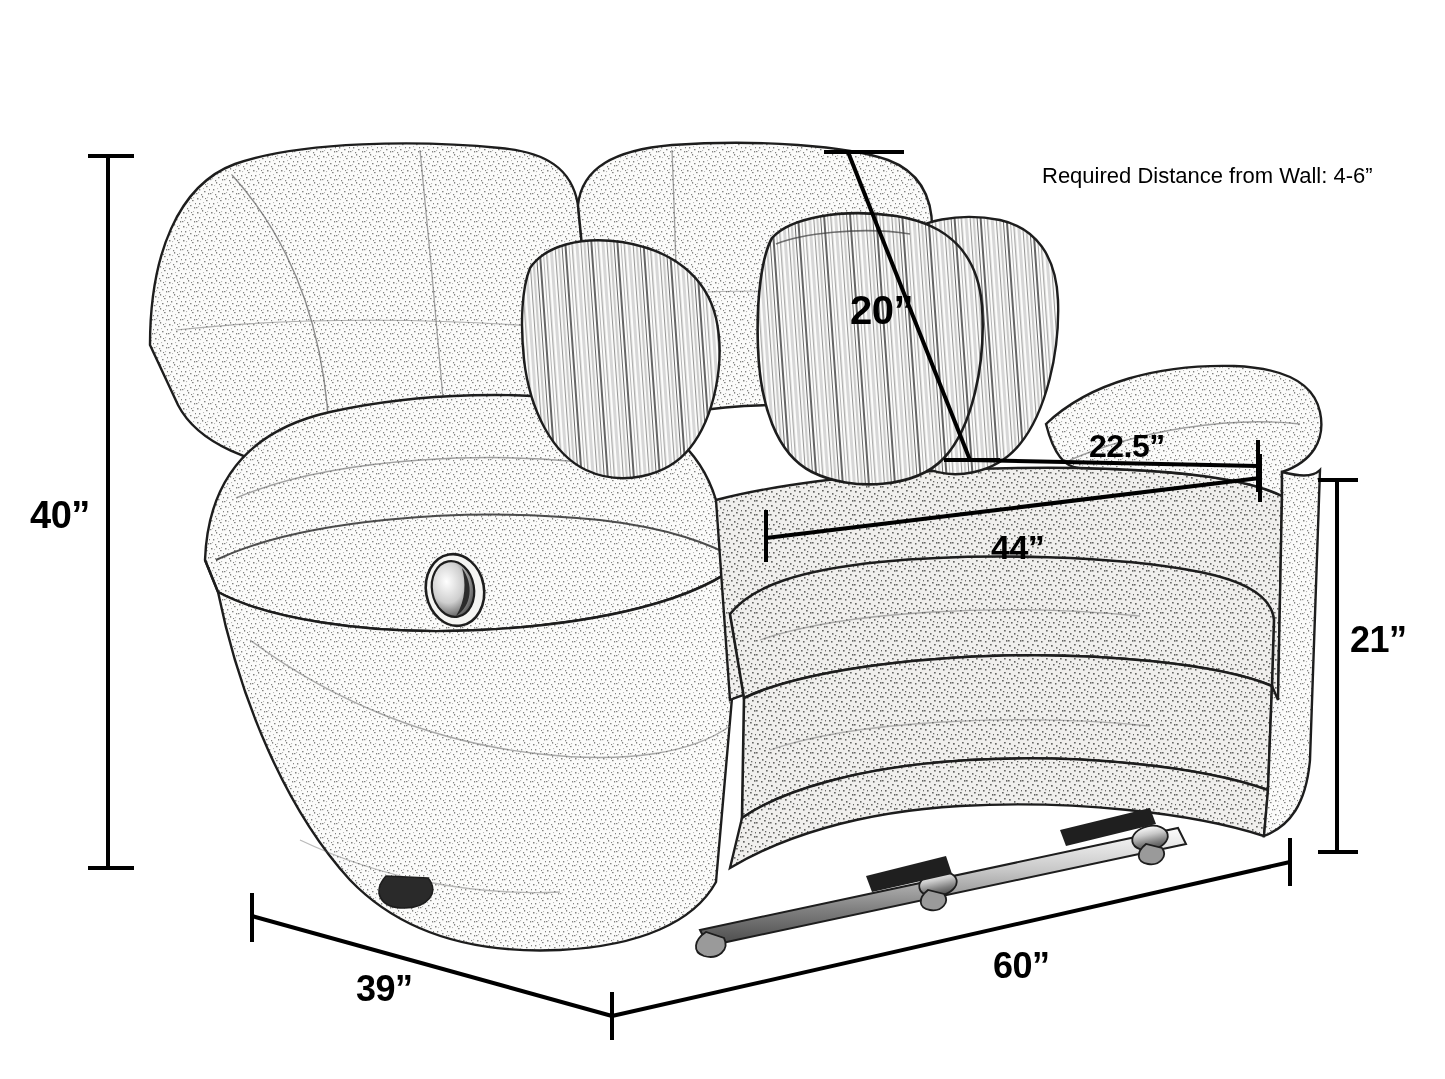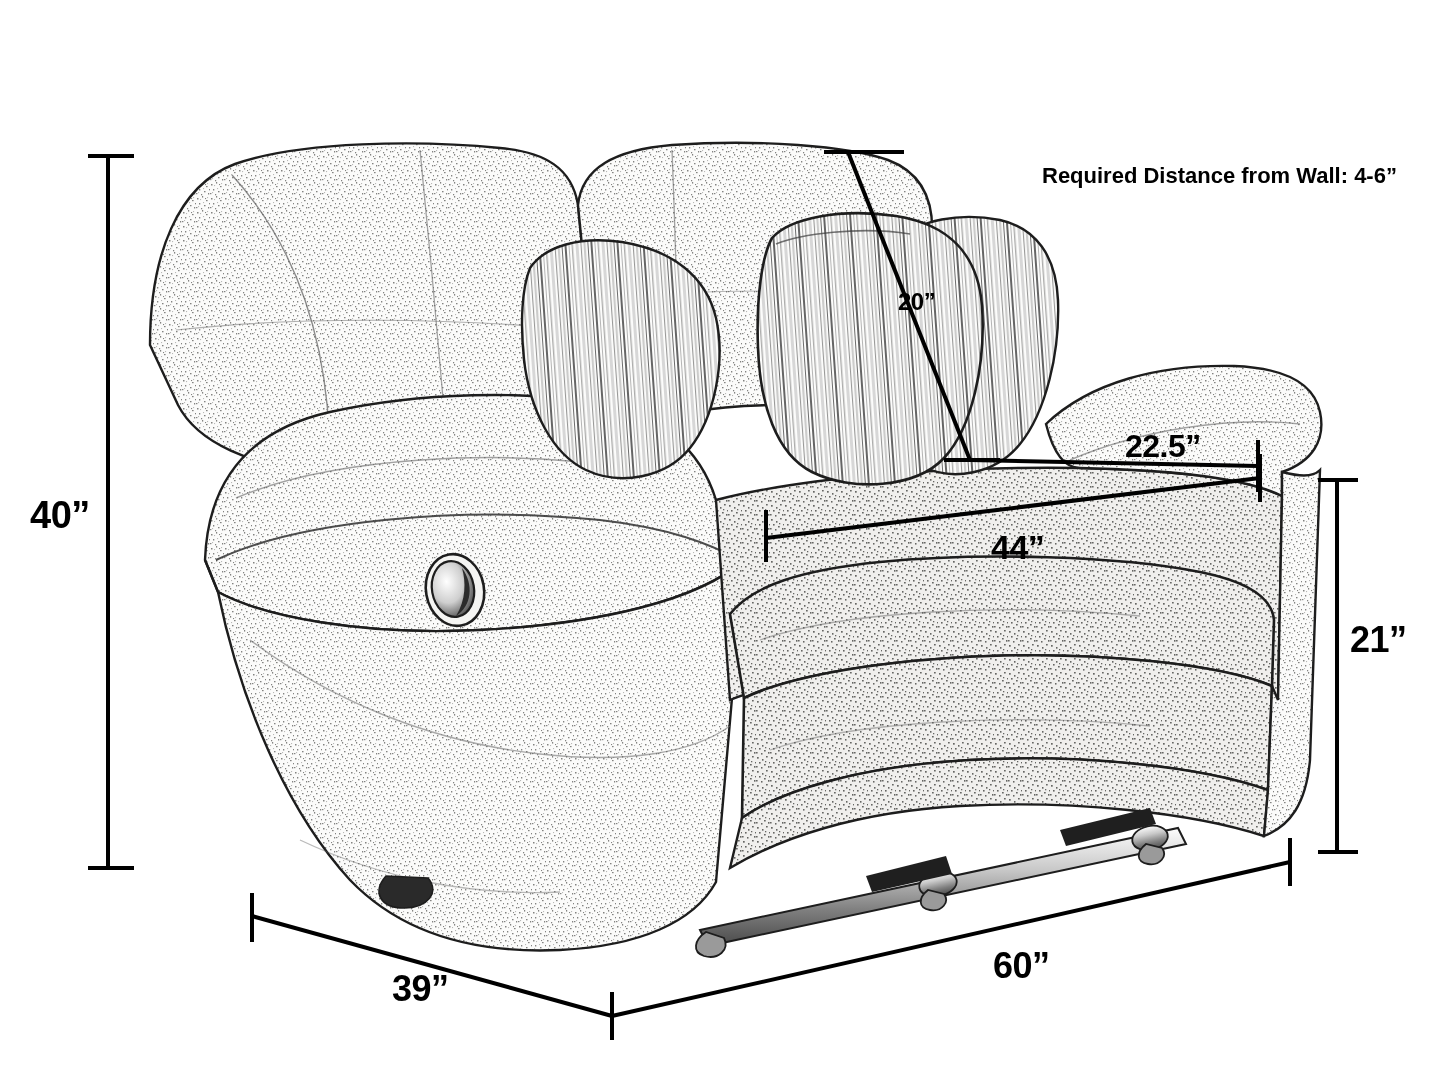--- a/index.html
+++ b/index.html
@@ -29,33 +29,33 @@
     position: absolute;
     font-family: "Liberation Sans", sans-serif;
     font-weight: bold;
     color: #000000;
     white-space: nowrap;
     letter-spacing: -0.5px;
   }
   .note-block {
     position: absolute;
     font-family: "Liberation Sans", sans-serif;
-    font-weight: bold;
+    font-weight: normal;
     color: #000000;
     white-space: nowrap;
     line-height: 1.28;
   }
   .note-line { display: block; }
   .lbl-40  { left: 30px;   top: 494px;  font-size: 38px; text-align: right; }
   .lbl-21  { left: 1350px; top: 619px;  font-size: 36px; text-align: right; }
-  .lbl-39  { left: 392px;  top: 968px;  font-size: 36px; }
+  .lbl-39  { left: 356px;  top: 968px;  font-size: 36px; }
   .lbl-60  { left: 993px;  top: 945px;  font-size: 36px; }
   .lbl-44  { left: 991px;  top: 528px;  font-size: 34px; }
-  .lbl-225 { left: 1089px; top: 428px;  font-size: 32px; margin-left: 36px; }
-  .lbl-20  { left: 850px;  top: 288px;  font-size: 24px; margin-left: 48px; }
+  .lbl-225 { left: 1089px; top: 428px;  font-size: 32px; }
+  .lbl-20  { left: 850px;  top: 288px;  font-size: 40px; }
   .note-main { left: 1042px; top: 162px; font-size: 22px; }
 </style>
 </head>
 <body>
 
 <div id="stage">
 
   <svg id="artboard" viewBox="0 0 1445 1079" xmlns="http://www.w3.org/2000/svg">
     <defs>
 

